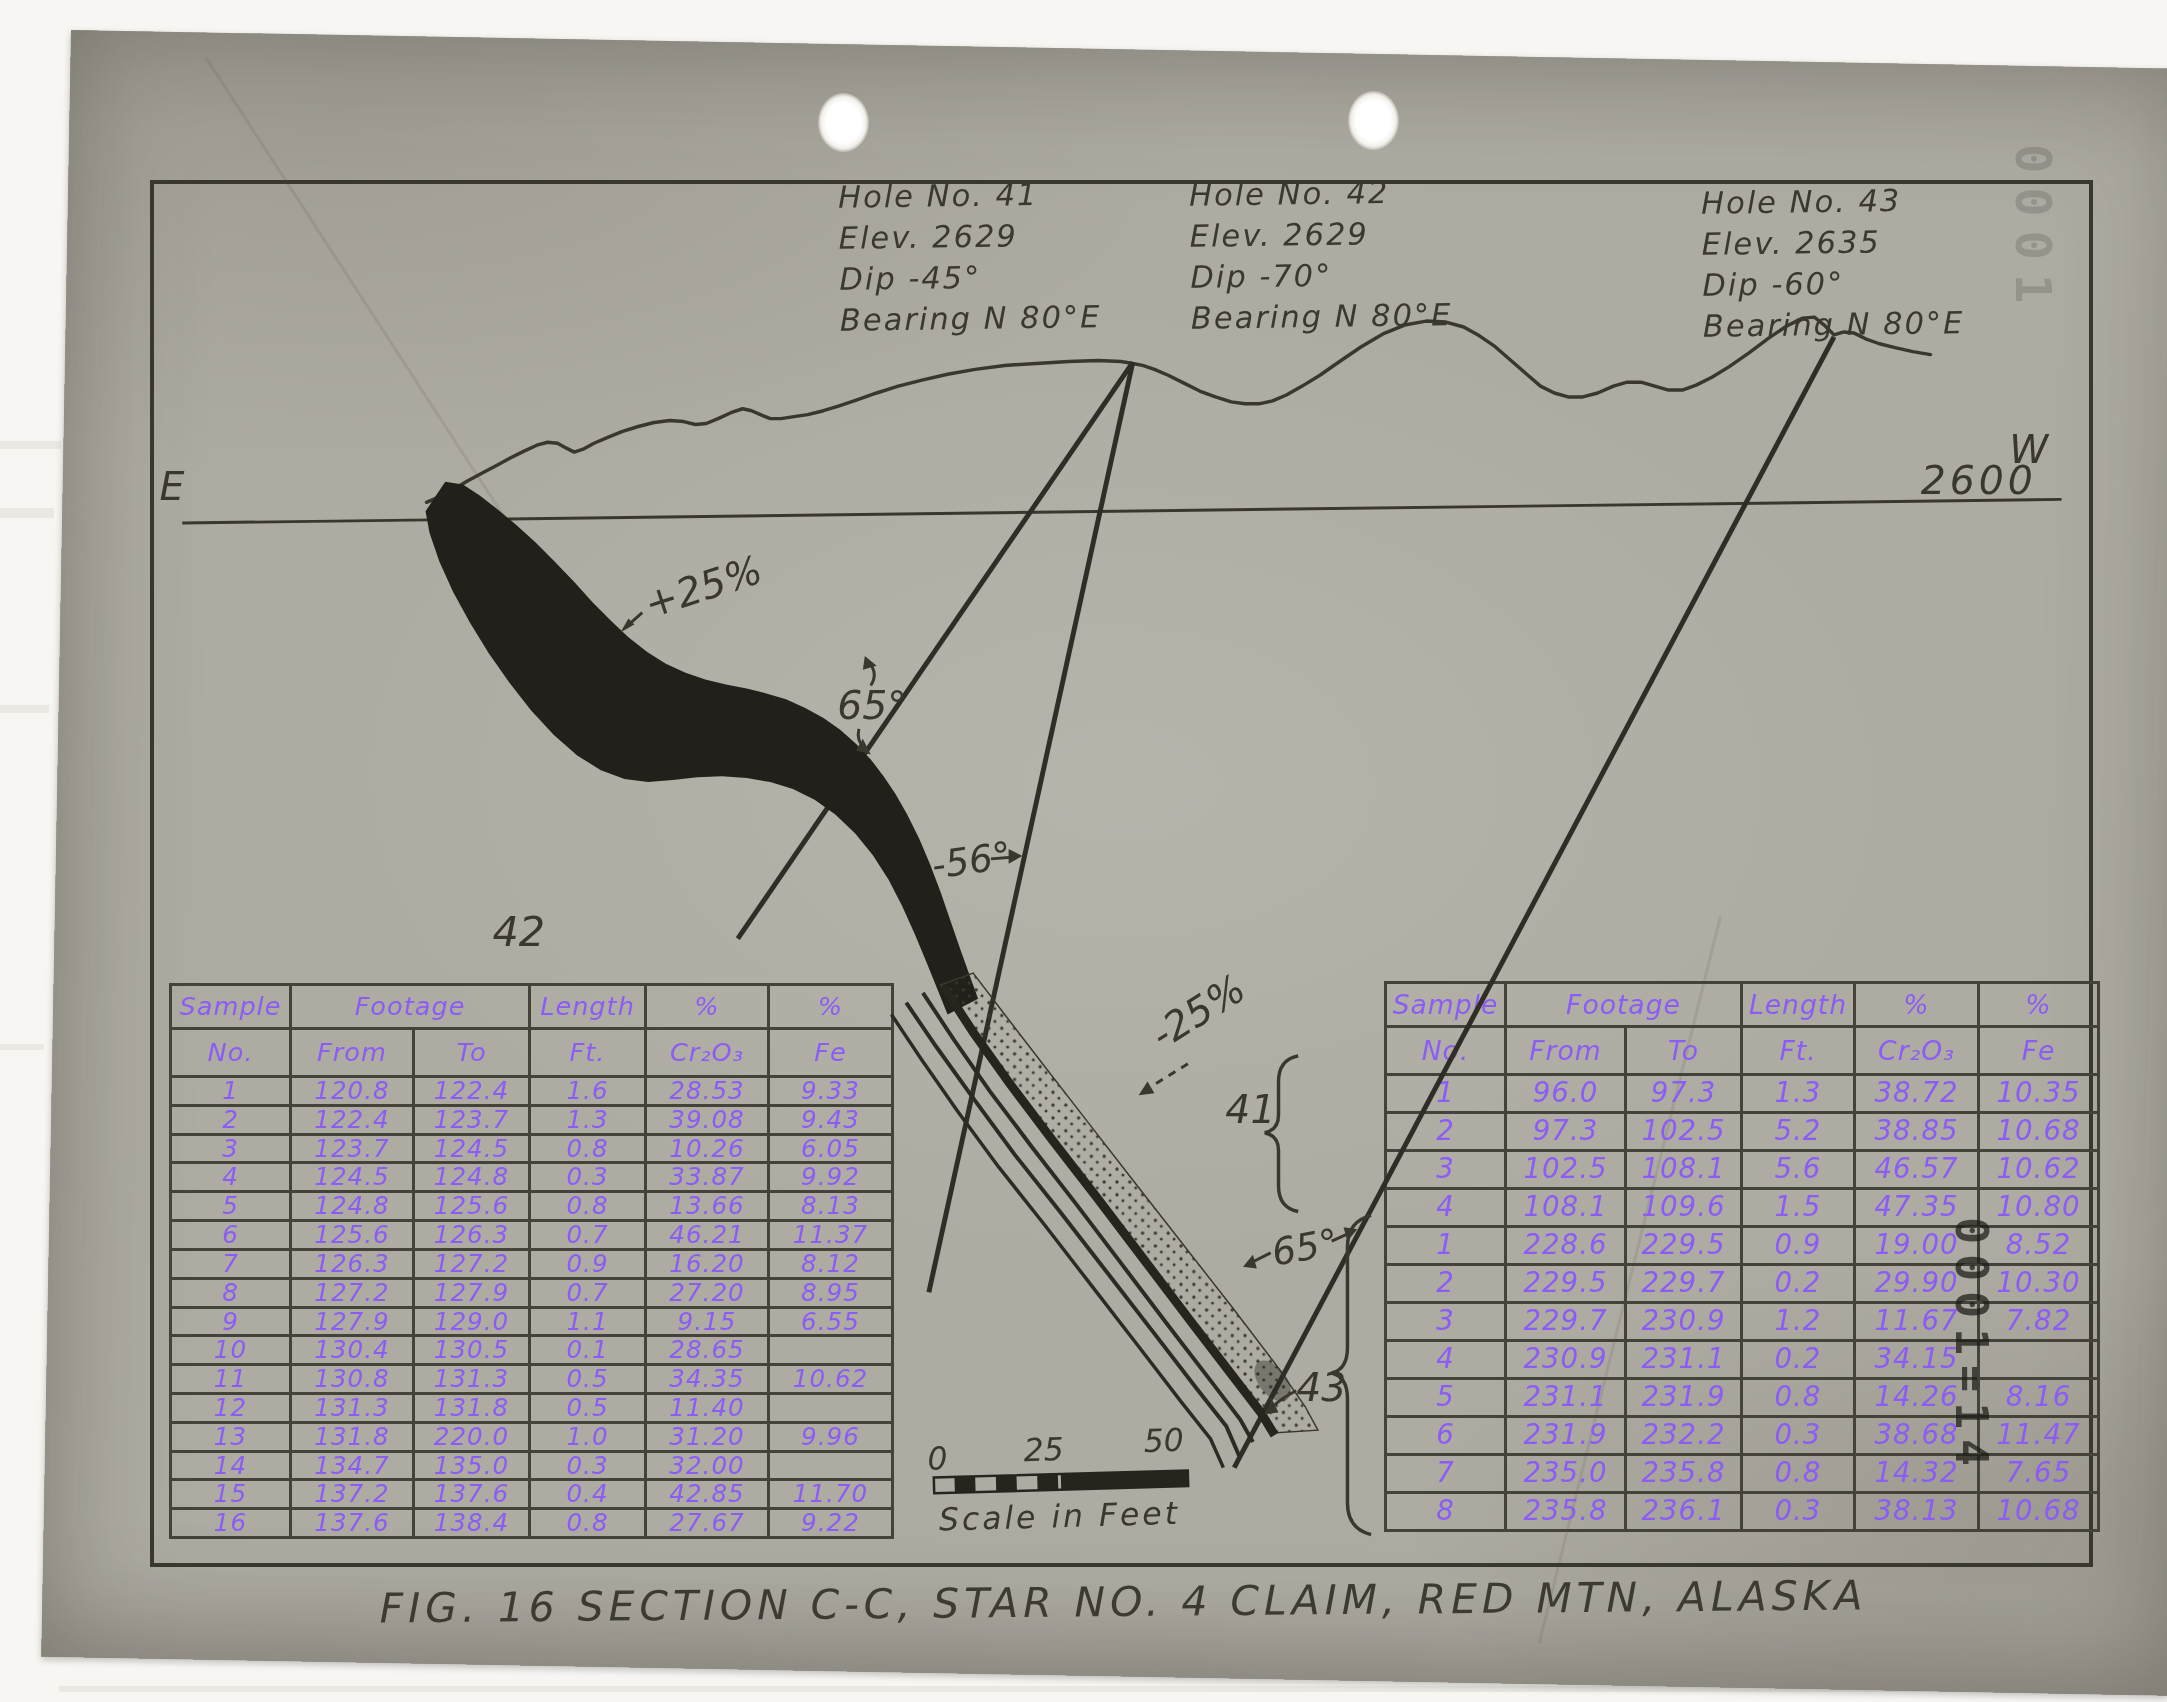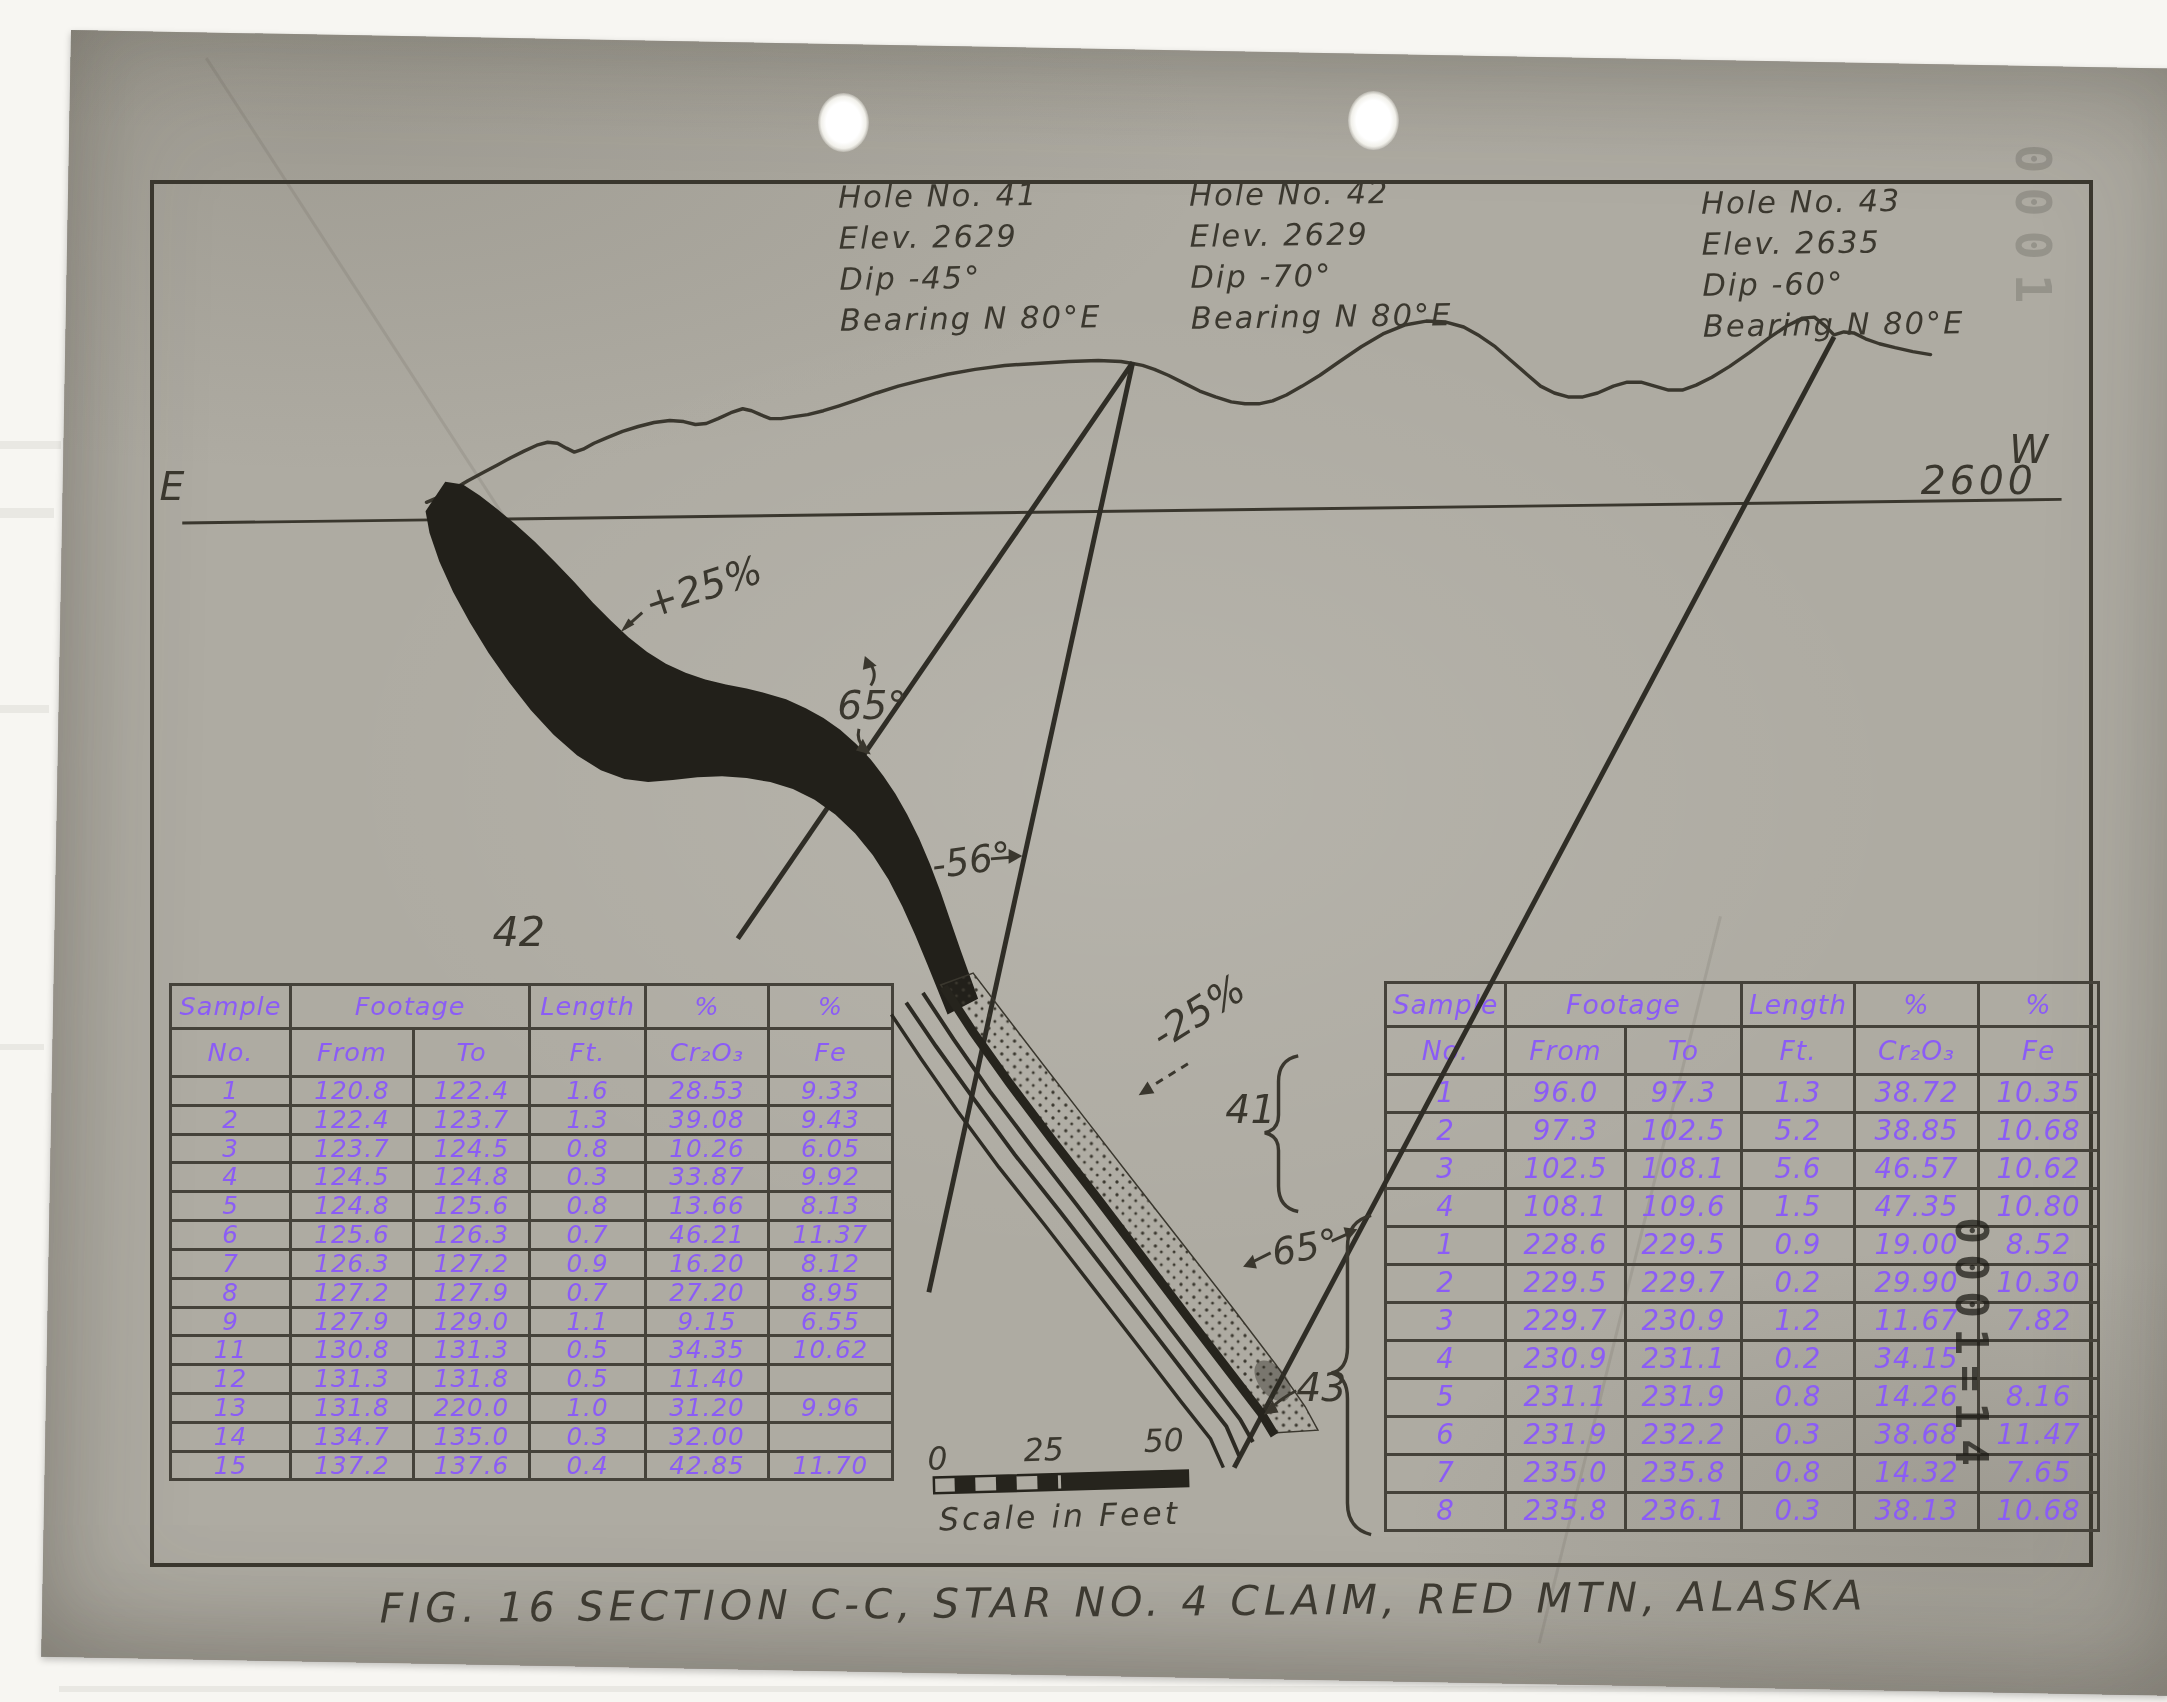--- a/index.html
+++ b/index.html
@@ -186,20 +186,28 @@
       </tr>
       <tr>
         <td>9</td>
         <td>127.9</td>
         <td>129.0</td>
         <td>1.1</td>
         <td>9.15</td>
         <td>6.55</td>
       </tr>
       <tr>
+        <td>10</td>
+        <td>130.4</td>
+        <td>130.5</td>
+        <td>0.1</td>
+        <td>28.65</td>
+        <td></td>
+      </tr>
+      <tr>
         <td>11</td>
         <td>130.8</td>
         <td>131.3</td>
         <td>0.5</td>
         <td>34.35</td>
         <td>10.62</td>
       </tr>
       <tr>
         <td>12</td>
         <td>131.3</td>
@@ -224,20 +232,28 @@
         <td>32.00</td>
         <td></td>
       </tr>
       <tr>
         <td>15</td>
         <td>137.2</td>
         <td>137.6</td>
         <td>0.4</td>
         <td>42.85</td>
         <td>11.70</td>
+      </tr>
+      <tr>
+        <td>16</td>
+        <td>137.6</td>
+        <td>138.4</td>
+        <td>0.8</td>
+        <td>27.67</td>
+        <td>9.22</td>
       </tr>
     </tbody>
 </table>
 
 <table class="stable right-t">
   <colgroup>
       <col style="width:120px">
       <col style="width:120px">
       <col style="width:116px">
             <col style="width:113px">

